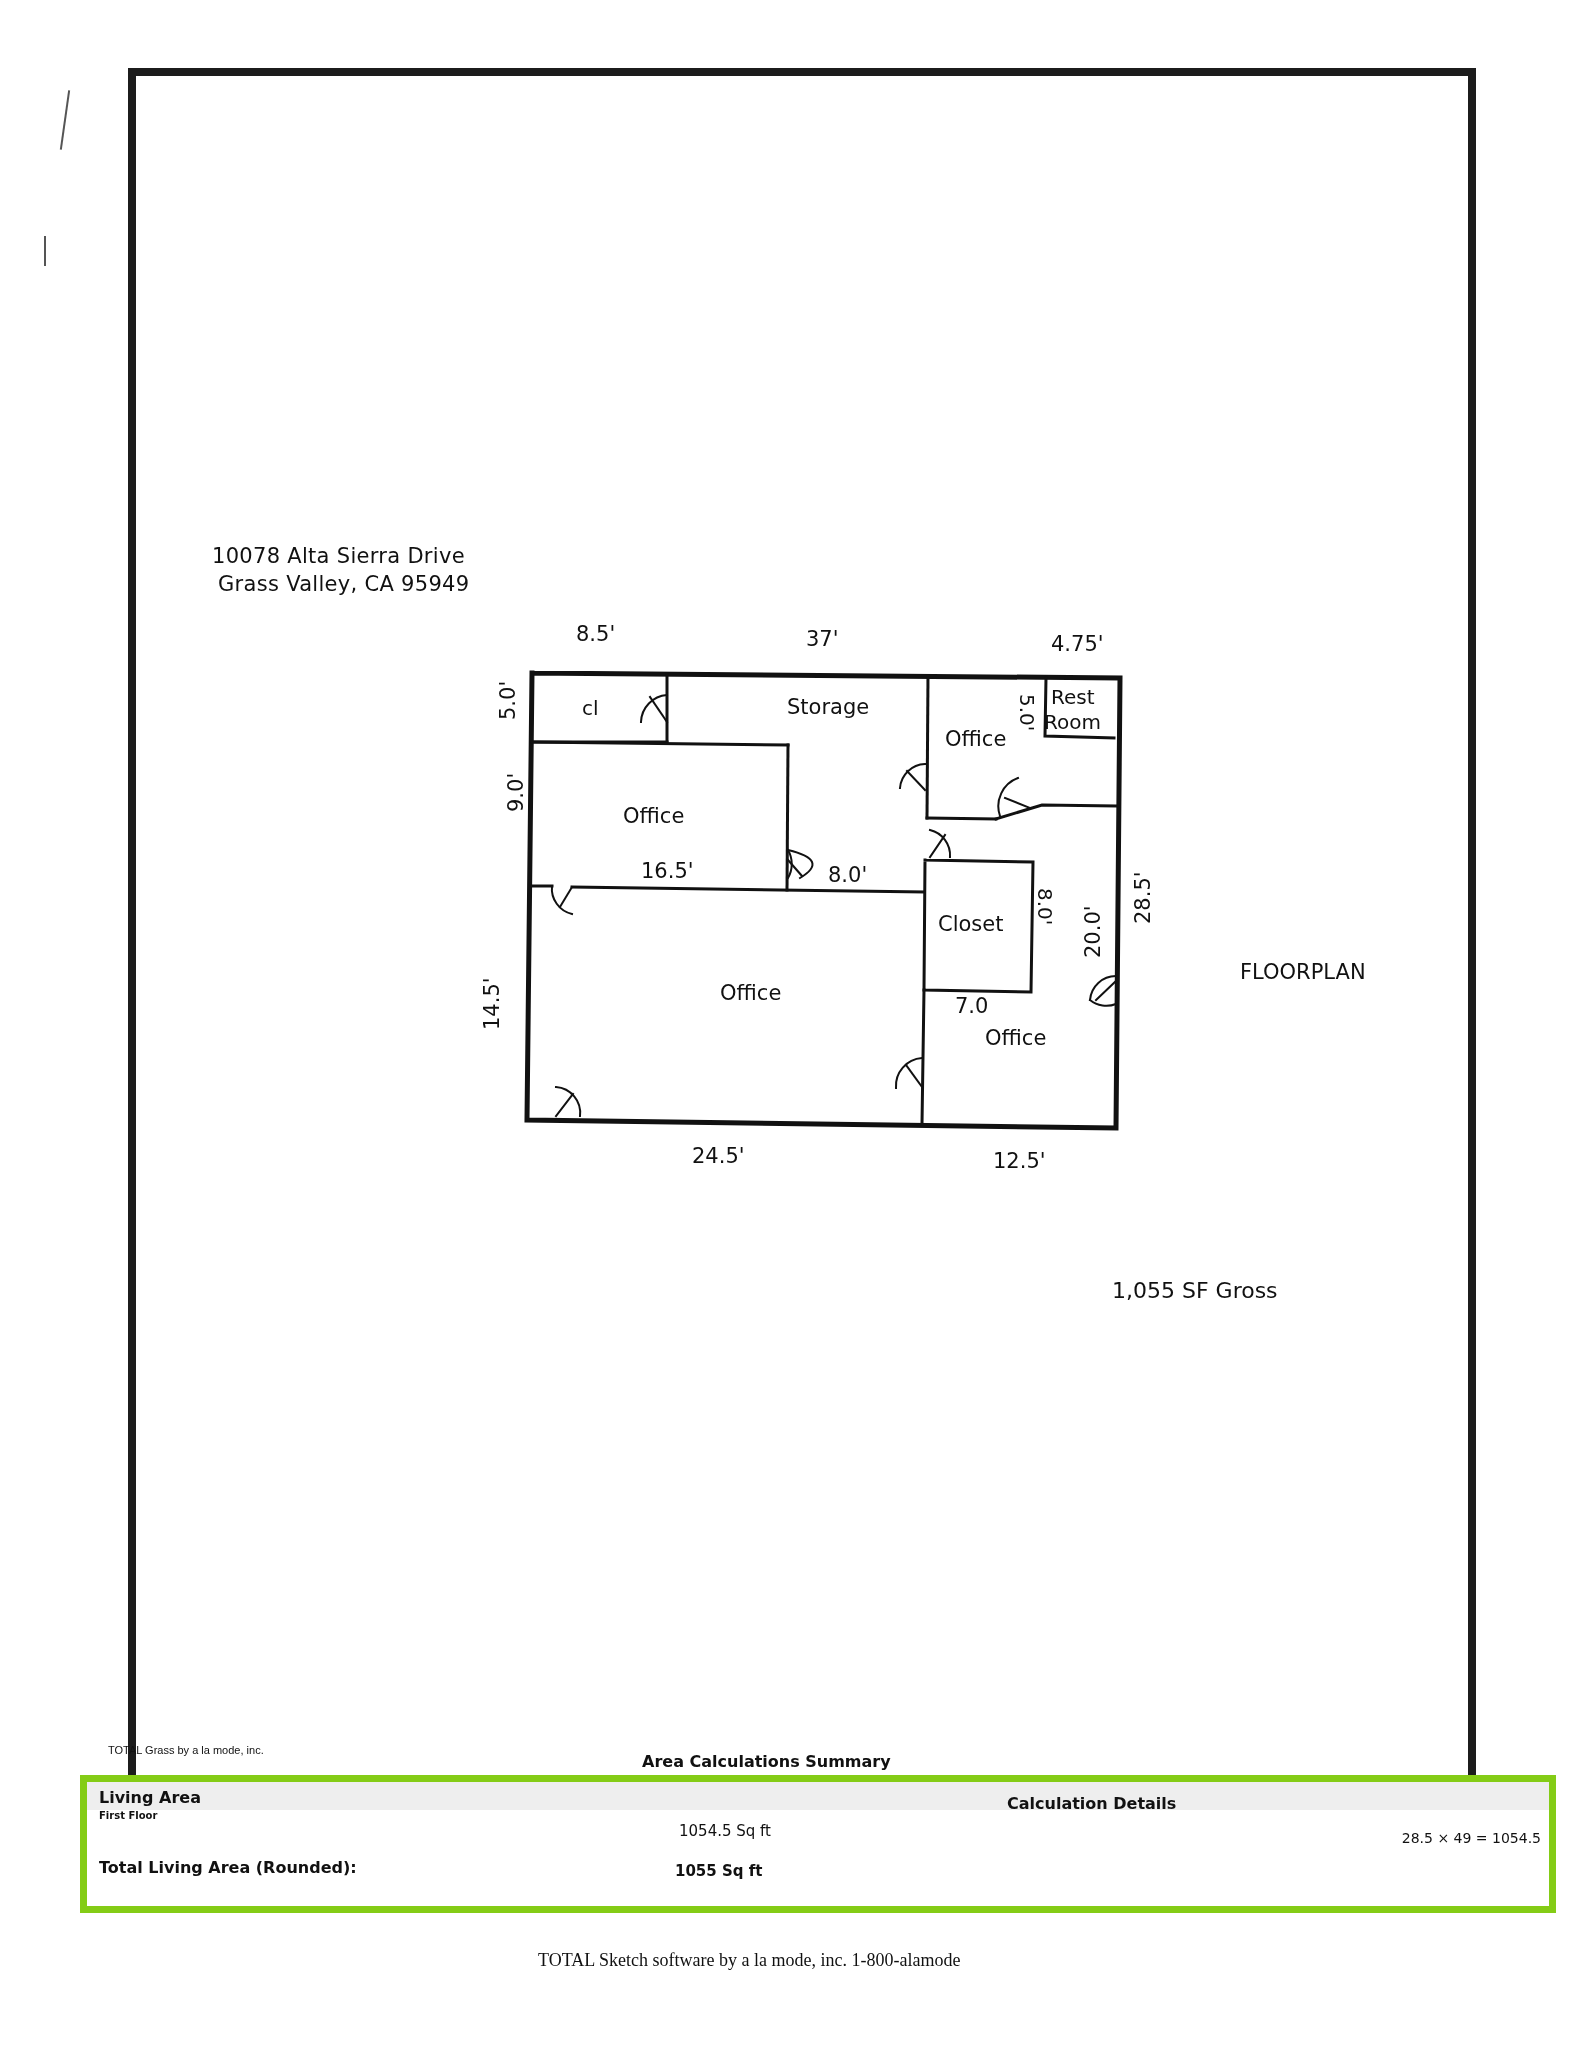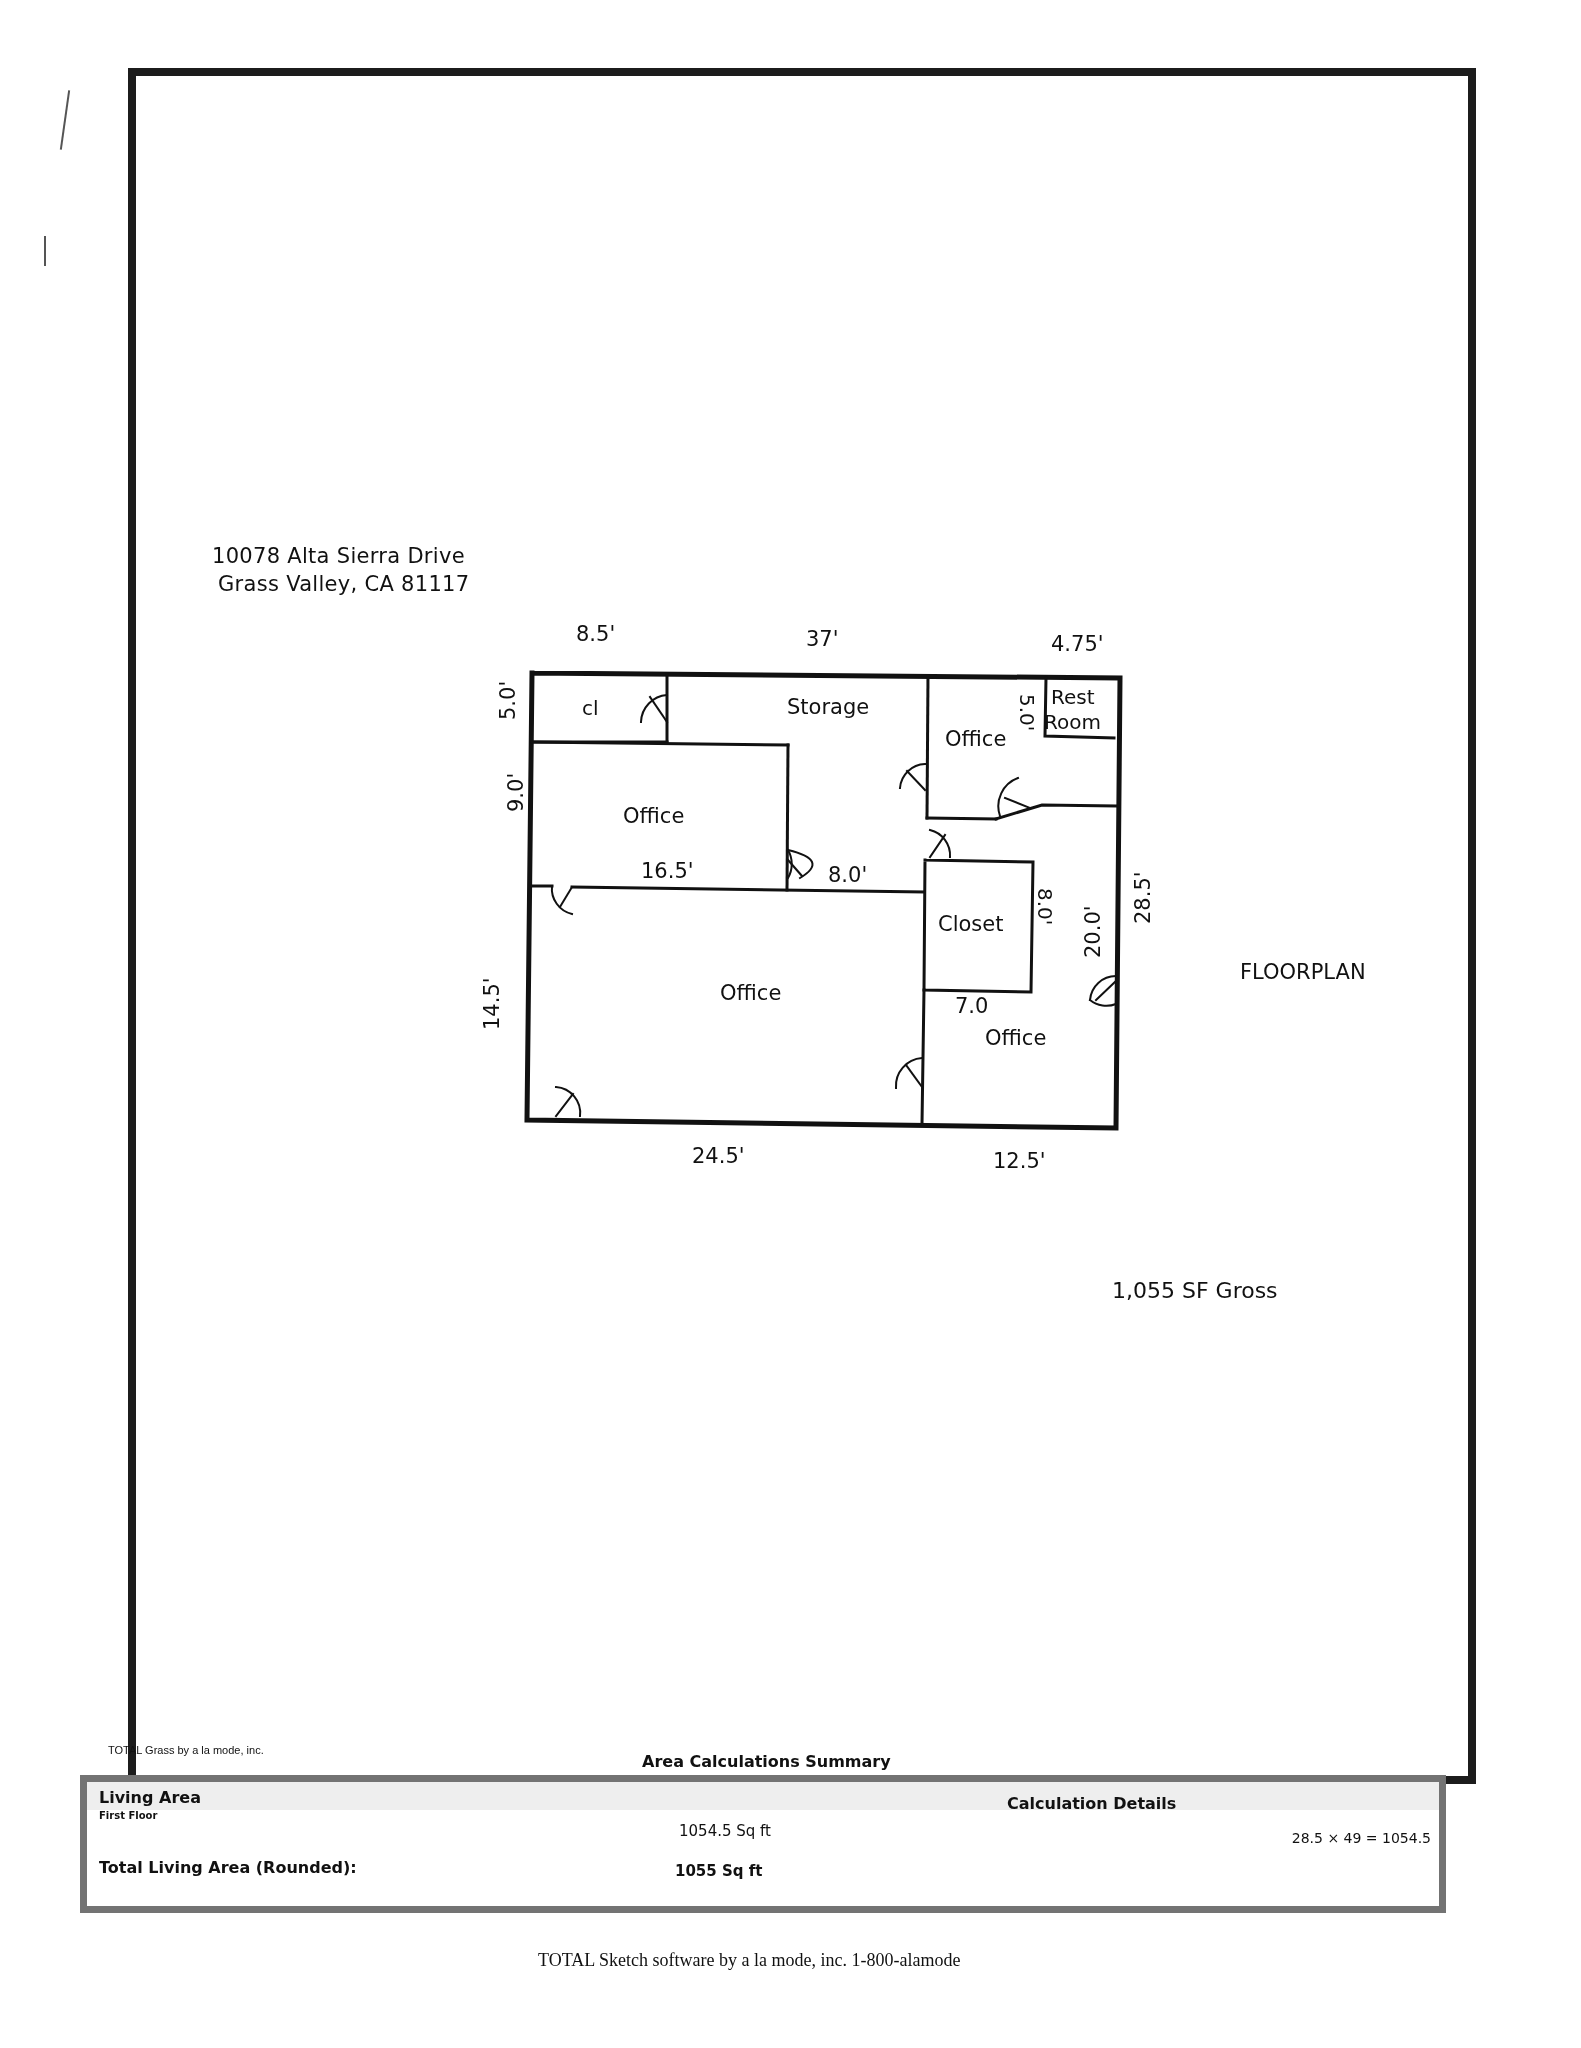--- a/index.html
+++ b/index.html
@@ -47,22 +47,22 @@
       font-size: 11px;
       font-family: "Liberation Sans", sans-serif;
     }
     .summary-title {
       position: absolute; left: 642px; top: 1752px;
       font-size: 16px; font-weight: bold; text-align: center;
     }
     .summary-table {
       position: absolute;
       left: 80px; top: 1775px;
-      width: 1366px; height: 138px;
-      border: 7px solid #737373;
+      width: 1476px; height: 138px;
+      border: 7px solid #84cc16;
       box-sizing: border-box;
     }
     .summary-table .shade {
       position: absolute; left: 0; top: 0; right: 0; height: 28px;
       background: #eeeeee;
     }
     .cell { position: absolute; font-size: 15px; }
     .living-area { left: 12px; top: 6px; font-weight: bold; font-size: 16px; }
     .first-floor { left: 12px; top: 28px; font-size: 10px; font-weight: bold; }
     .first-floor-value { left: 592px; top: 40px; }
@@ -82,21 +82,21 @@
 </head>
 <body>
 
 <div class="scan-mark" style="left:64px; top:90px; height:60px; transform:rotate(8deg);"></div>
 <div class="scan-mark" style="left:44px; top:236px; height:30px;"></div>
 
 <div class="frame"></div>
 
 <div class="address">
   <div>10078 Alta Sierra Drive</div>
-  <div class="line2">Grass Valley, CA  81117</div>
+  <div class="line2">Grass Valley, CA  95949</div>
 </div>
 
 <div class="floorplan-label">FLOORPLAN</div>
 <div class="gross-label">1,055 SF Gross</div>
 
 <svg class="plan" viewBox="0 0 1581 2048" xmlns="http://www.w3.org/2000/svg">
   <g fill="none" stroke="#111" stroke-linecap="square">
 
     <polyline points="532,673 1120,678 1116,1128 527,1120 532,673" stroke-width="5"></polyline>
 

